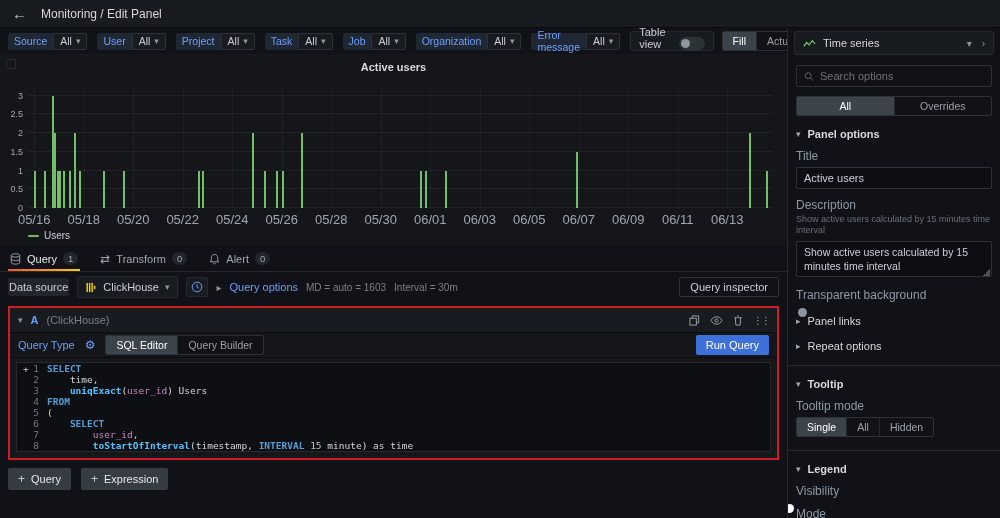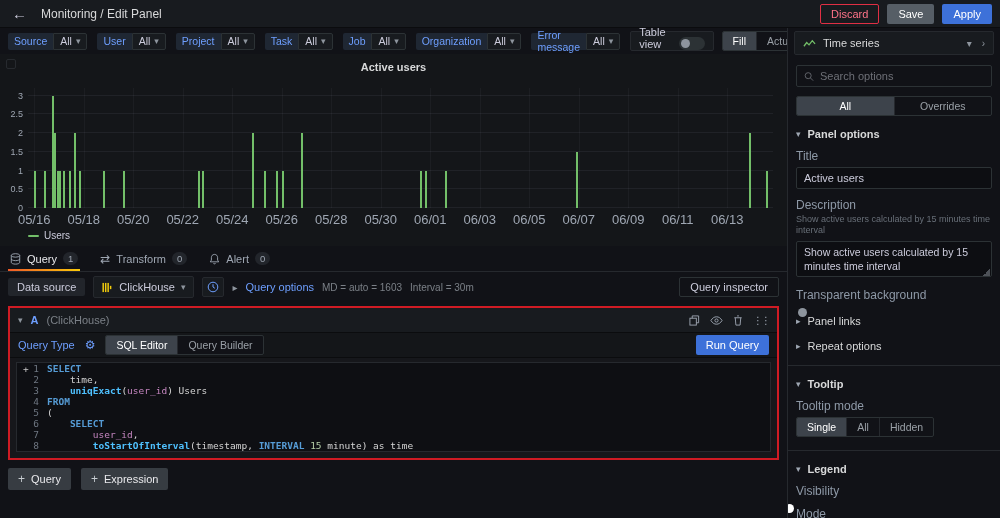--- a/index.html
+++ b/index.html
@@ -68,21 +68,21 @@
   
   .tabs-bar{height:26px;display:flex;align-items:stretch;border-bottom:1px solid #26292e;padding:0 8px;gap:18px;}
   .tab{display:flex;align-items:center;gap:6px;color:#9fa7b3;cursor:pointer;position:relative;padding:0 2px;}
   .tab .t-ic{color:#9fa7b3;}
   .tab.active{color:#e9e9ec;}
   .tab.active::after{content:"";position:absolute;left:0;right:0;bottom:0;height:2px;
     background:linear-gradient(90deg,#f05a28,#fbca0a);}
   .tab-badge{background:#22252b;border-radius:8px;padding:0 5px;font-size:9.5px;color:#9fa7b3;line-height:13px;}
   
   .ds-row{height:30px;display:flex;align-items:center;gap:8px;padding:0 8px;}
-  .ds-label{background:#22252b;border-radius:2px;padding:3px 9px;font-weight:500;color:#ccccdc;}
+  .ds-label{background:#22252b;border-radius:2px;padding:3px 1px;font-weight:500;color:#ccccdc;}
   .ds-picker{display:inline-flex;align-items:center;gap:6px;background:#181b1f;border:1px solid #26292e;
     border-radius:2px;height:22px;padding:0 8px;cursor:pointer;}
   .qo-chev{color:#8e959e;font-size:10px;}
   .qo-link{color:#6e9fff;font-weight:500;cursor:pointer;}
   .qo-dim{color:#7b8087;font-size:10px;}
   .btn-outline{border:1px solid #2c3235;background:transparent;color:#ccccdc;}
   .ds-right{margin-left:auto;}
   
   .query-wrap{padding:4px 8px 0 8px;}
   .query-card{border:2px solid #cf1b24;background:#16171b;}
@@ -139,25 +139,20 @@
   .divider{height:1px;background:#26292e;margin:13px -8px 0 -8px;}
 </style>
 </head>
 <body>
 
 <div class="app">
 
   <header class="topnav">
     <span class="back-arrow">←</span>
     <span class="topnav-title">Monitoring / Edit Panel</span>
-    <div class="topnav-right">
-      <span class="btn btn-danger-outline">Discard</span>
-      <span class="btn btn-secondary">Save</span>
-      <span class="btn btn-primary">Apply</span>
-    </div>
   </header>
 
   <div class="body-row">
     <div class="main-col">
 
       <div class="filter-row">
         <span id="filter-list" style="display:flex;gap:10px;">
             <span class="filter-pair">
               <span class="f-label">Source</span>
               <span class="f-value">

